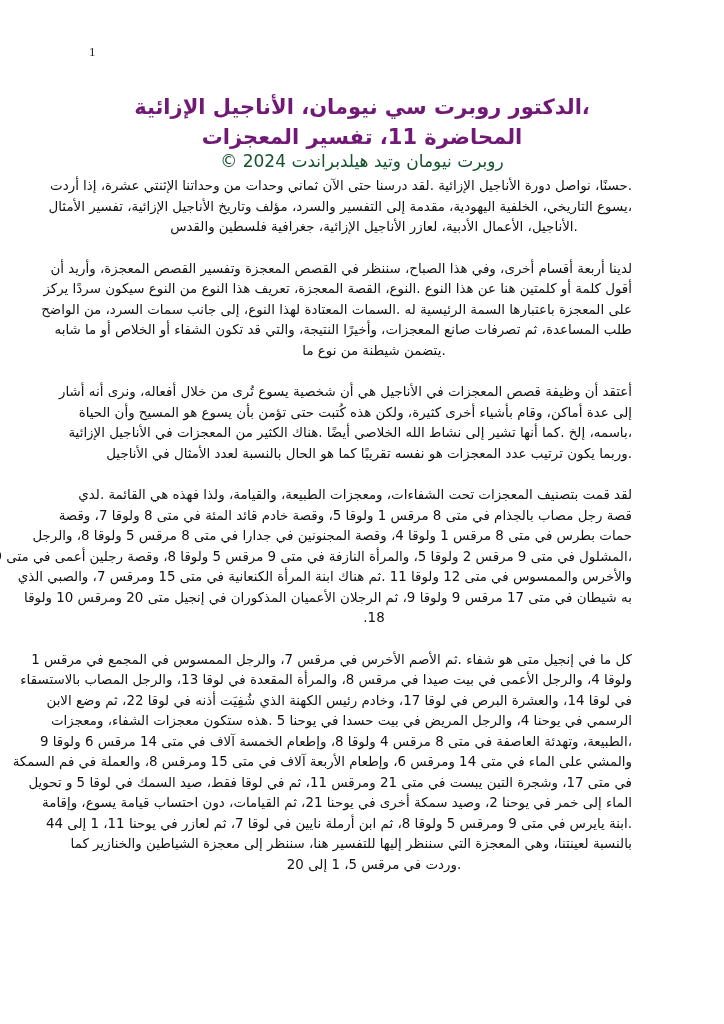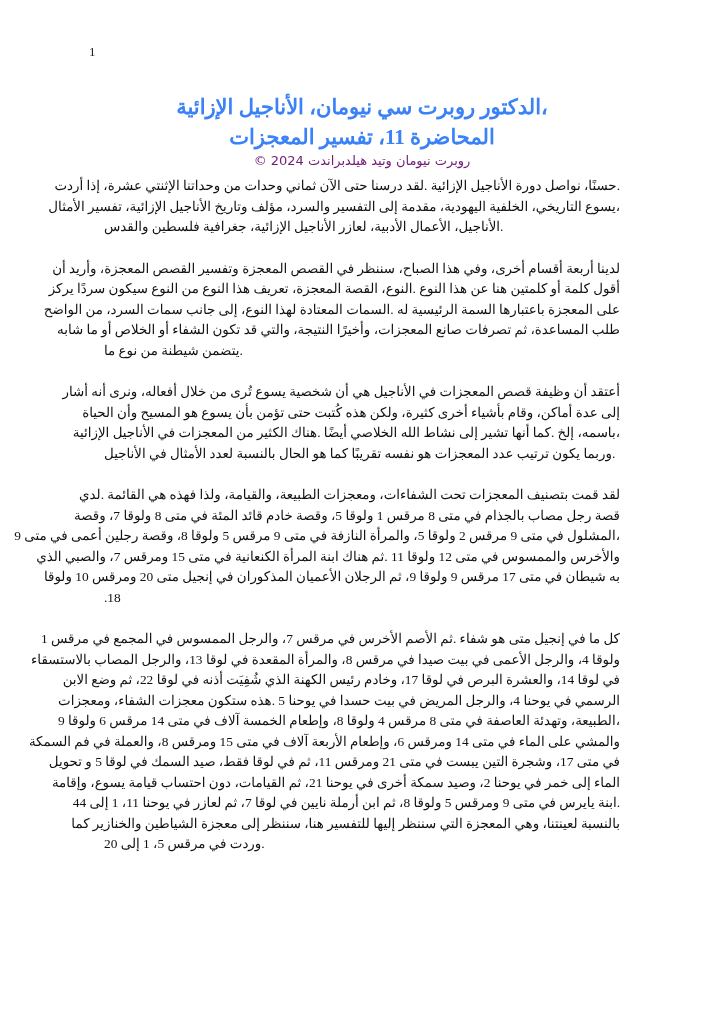--- a/index.html
+++ b/index.html
@@ -1,23 +1,23 @@
 <!DOCTYPE html>
 <html><head>
 <meta charset="utf-8">
 <style>
   html, body { margin: 0; padding: 0; background: #ffffff; }
   body { width: 724px; height: 1024px; position: relative; overflow: hidden;
          font-family: "DejaVu Sans", "Liberation Sans", sans-serif; color: #111; }
   .page-number { position: absolute; left: 89px; top: 44px; font-family: "Liberation Serif", serif;
                  font-size: 13px; color: #222; }
   .title-block { position: absolute; left: 120px; width: 484px; top: 92px; text-align: center; direction: rtl; }
-  .title-line { font-weight: bold; font-size: 21px; line-height: 30px; color: #3b82f6; font-family: Liberation Serif, serif; }
-  .copyright { font-size: 13px; color: #701a75; line-height: 18px; margin-top: 0px; }
-  .body { position: absolute; left: 104px; width: 516px; top: 176px; direction: rtl; text-align: left; font-family: Liberation Serif, serif; }
+  .title-line { font-weight: bold; font-size: 21px; line-height: 30px; color: #701a75; }
+  .copyright { font-size: 17px; color: #14532d; line-height: 18px; margin-top: 0px; }
+  .body { position: absolute; left: 116px; width: 516px; top: 176px; direction: rtl; text-align: center; }
   .para { font-size: 13.4px; line-height: 20.5px; margin: 0 0 21px 0; }
   .line { display: block; white-space: nowrap; }
 </style>
 </head>
 <body>
 
 <div class="page-number">1</div>
 
 <div class="title-block">
   <div class="title-line">،الدكتور روبرت سي نيومان، الأناجيل الإزائية</div>
@@ -40,20 +40,21 @@
   </p>
   <p class="para">
     <span class="line">أعتقد أن وظيفة قصص المعجزات في الأناجيل هي أن شخصية يسوع تُرى من خلال أفعاله، ونرى أنه أشار</span>
     <span class="line">إلى عدة أماكن، وقام بأشياء أخرى كثيرة، ولكن هذه كُتبت حتى تؤمن بأن يسوع هو المسيح وأن الحياة</span>
     <span class="line">،باسمه، إلخ .كما أنها تشير إلى نشاط الله الخلاصي أيضًا .هناك الكثير من المعجزات في الأناجيل الإزائية</span>
     <span class="line">.وربما يكون ترتيب عدد المعجزات هو نفسه تقريبًا كما هو الحال بالنسبة لعدد الأمثال في الأناجيل</span>
   </p>
   <p class="para">
     <span class="line">لقد قمت بتصنيف المعجزات تحت الشفاءات، ومعجزات الطبيعة، والقيامة، ولذا فهذه هي القائمة .لدي</span>
     <span class="line">قصة رجل مصاب بالجذام في متى 8 مرقس 1 ولوقا 5، وقصة خادم قائد المئة في متى 8 ولوقا 7، وقصة</span>
+    <span class="line">حمات بطرس في متى 8 مرقس 1 ولوقا 4، وقصة المجنونين في جدارا في متى 8 مرقس 5 ولوقا 8، والرجل</span>
     <span class="line">،المشلول في متى 9 مرقس 2 ولوقا 5، والمرأة النازفة في متى 9 مرقس 5 ولوقا 8، وقصة رجلين أعمى في متى 9</span>
     <span class="line">والأخرس والممسوس في متى 12 ولوقا 11 .ثم هناك ابنة المرأة الكنعانية في متى 15 ومرقس 7، والصبي الذي</span>
     <span class="line">به شيطان في متى 17 مرقس 9 ولوقا 9، ثم الرجلان الأعميان المذكوران في إنجيل متى 20 ومرقس 10 ولوقا</span>
     <span class="line">18.</span>
   </p>
   <p class="para">
     <span class="line">كل ما في إنجيل متى هو شفاء .ثم الأصم الأخرس في مرقس 7، والرجل الممسوس في المجمع في مرقس 1</span>
     <span class="line">ولوقا 4، والرجل الأعمى في بيت صيدا في مرقس 8، والمرأة المقعدة في لوقا 13، والرجل المصاب بالاستسقاء</span>
     <span class="line">في لوقا 14، والعشرة البرص في لوقا 17، وخادم رئيس الكهنة الذي شُفِيَت أذنه في لوقا 22، ثم وضع الابن</span>
     <span class="line">الرسمي في يوحنا 4، والرجل المريض في بيت حسدا في يوحنا 5 .هذه ستكون معجزات الشفاء، ومعجزات</span>

